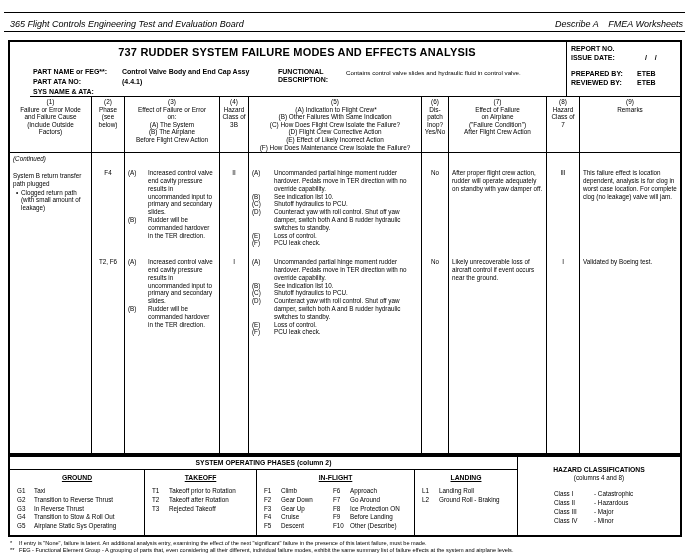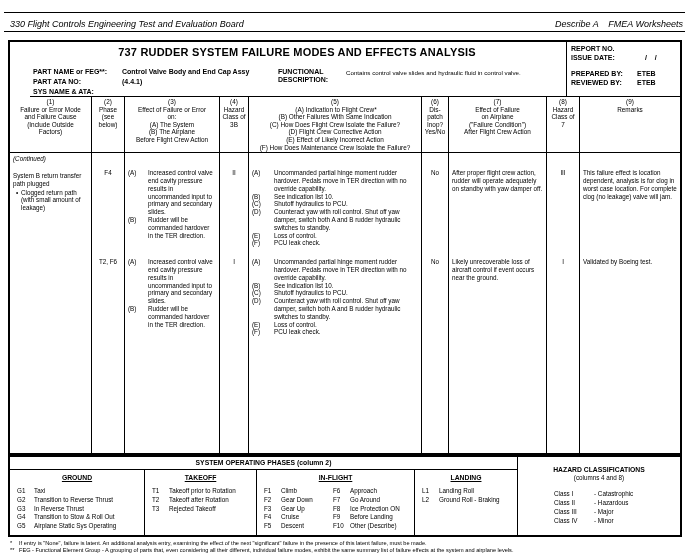--- a/index.html
+++ b/index.html
@@ -82,21 +82,21 @@
   .fn{display:flex;}
   .fn-marker{flex:0 0 9px;}
   .fn-text{flex:1;}
 </style>
 </head>
 <body>
 
 <div class="page">
 
   <div class="rule" style="top:12px"></div>
-  <div class="run-hdr run-left">330 Flight Controls Engineering Test and Evaluation Board</div>
+  <div class="run-hdr run-left">365 Flight Controls Engineering Test and Evaluation Board</div>
   <div class="run-hdr run-right">Describe A    FMEA Worksheets</div>
   <div class="rule" style="top:31px"></div>
 
   <div class="tbl">
 
     <div class="title-row">
       <div class="doc-title">737 RUDDER SYSTEM FAILURE MODES AND EFFECTS ANALYSIS</div>
       <div class="title-left">
         <span class="tl-abs" style="left:3px;top:26px">PART NAME or FEG**:</span>
         <span class="tl-abs" style="left:92px;top:26px">Control Valve Body and End Cap Assy</span>

